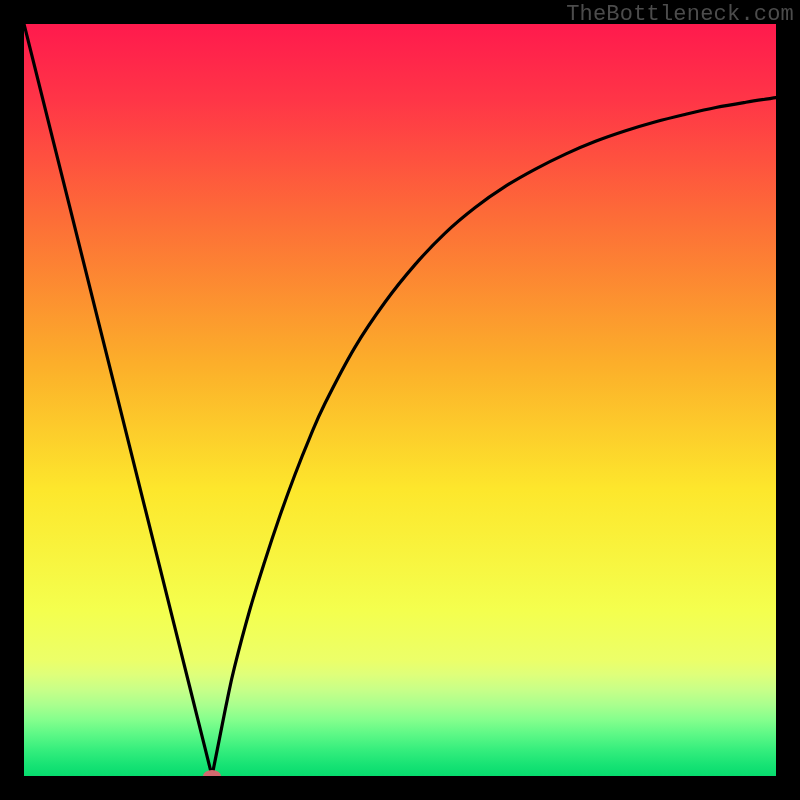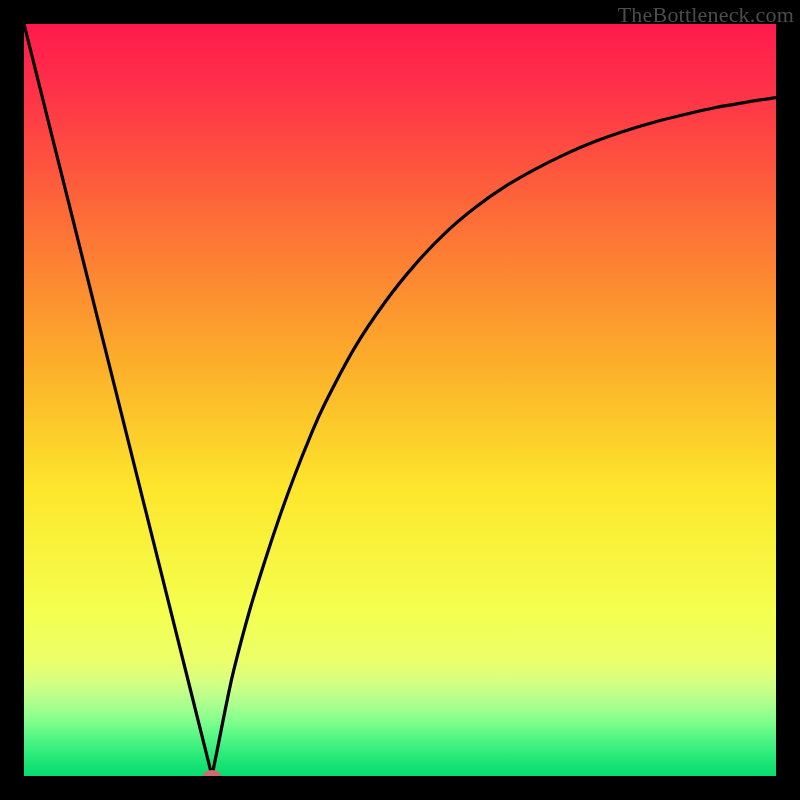--- a/index.html
+++ b/index.html
@@ -22,21 +22,21 @@
     position: absolute;
     left: 0;
     top: 0;
     width: 752px;
     height: 752px;
   }
   .watermark {
     position: absolute;
     top: 2px;
     right: 6px;
-    font-family: Liberation Serif, serif;
+    font-family: Liberation Mono, monospace;
     font-size: 22px;
     color: #4c4c4c;
     font-weight: 500;
     letter-spacing: 0.2px;
   }
   svg {
     display: block;
   }
 </style>
 </head>

